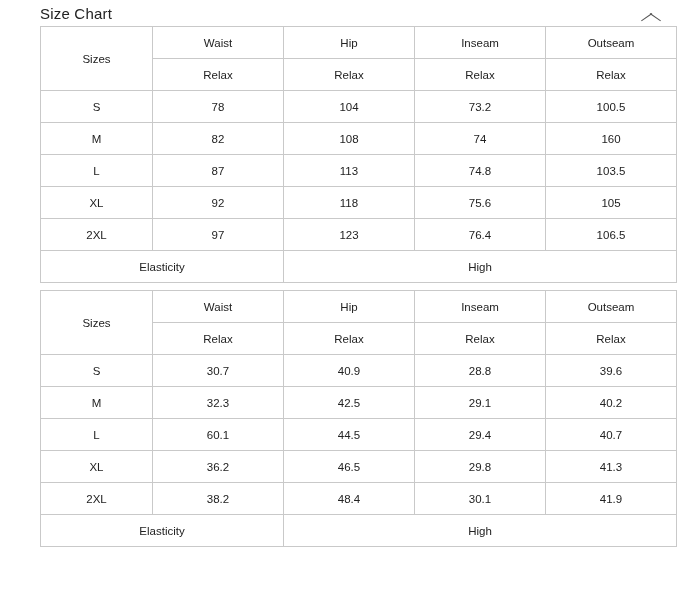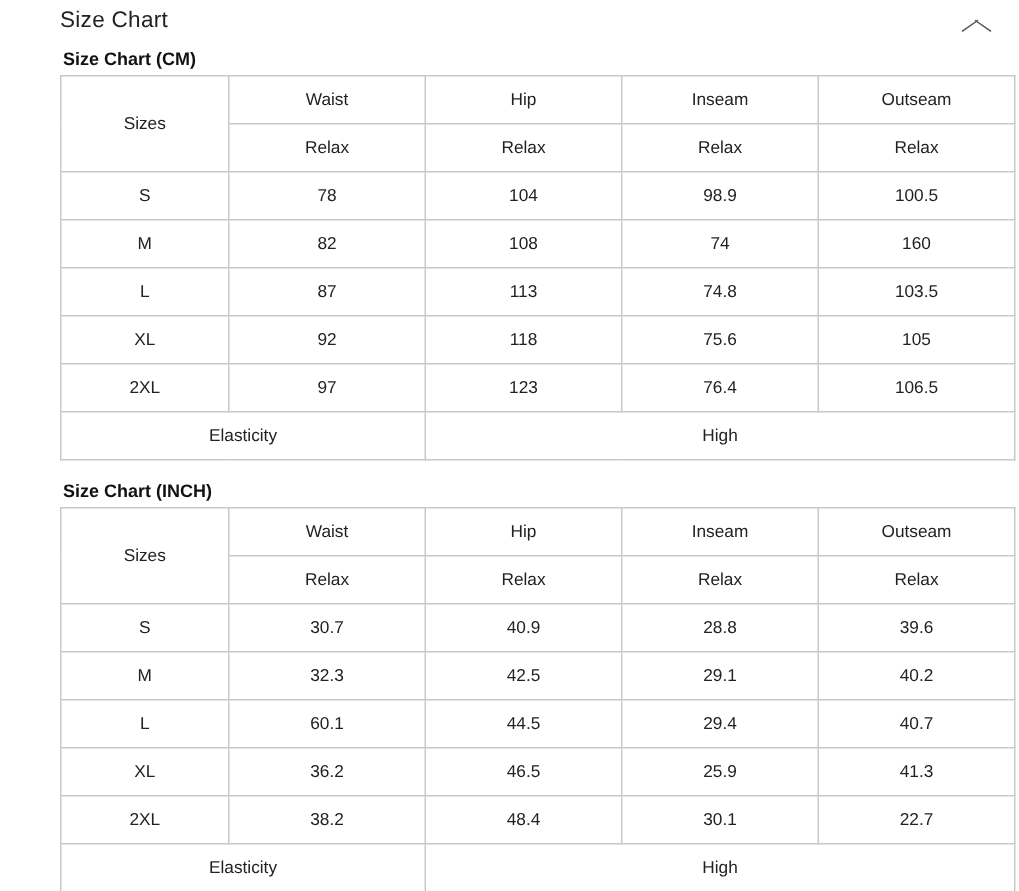--- a/index.html
+++ b/index.html
@@ -93,41 +93,40 @@
 <body>
 
 <div class="page">
 
   <div class="header">
     <span class="header-title">Size Chart</span>
     <span class="chevron-up"></span>
   </div>
 
   <div class="section">
-    <div class="section-title">Size Chart (CM)</div>
     <table class="size-table">
       <tbody>
         <tr>
           <td class="sizes-cell" rowspan="2">Sizes</td>
           <td class="measure-cell">Waist</td>
           <td class="measure-cell">Hip</td>
           <td class="measure-cell">Inseam</td>
           <td class="measure-cell">Outseam</td>
         </tr>
         <tr>
           <td class="measure-cell">Relax</td>
           <td class="measure-cell">Relax</td>
           <td class="measure-cell">Relax</td>
           <td class="measure-cell">Relax</td>
         </tr>
         <tr>
           <td class="sizes-cell">S</td>
           <td class="measure-cell">78</td>
           <td class="measure-cell">104</td>
-          <td class="measure-cell">98.9</td>
+          <td class="measure-cell">73.2</td>
           <td class="measure-cell">100.5</td>
         </tr>
         <tr>
           <td class="sizes-cell">M</td>
           <td class="measure-cell">82</td>
           <td class="measure-cell">108</td>
           <td class="measure-cell">74</td>
           <td class="measure-cell">160</td>
         </tr>
         <tr>
@@ -155,21 +154,20 @@
           <td colspan="2">Elasticity</td>
           <td colspan="3">High</td>
         </tr>
       </tbody>
     </table>
   </div>
 
   <div class="spacer-lg"></div>
 
   <div class="section">
-    <div class="section-title">Size Chart (INCH)</div>
     <table class="size-table">
       <tbody>
         <tr>
           <td class="sizes-cell" rowspan="2">Sizes</td>
           <td class="measure-cell">Waist</td>
           <td class="measure-cell">Hip</td>
           <td class="measure-cell">Inseam</td>
           <td class="measure-cell">Outseam</td>
         </tr>
         <tr>
@@ -196,29 +194,29 @@
           <td class="sizes-cell">L</td>
           <td class="measure-cell">60.1</td>
           <td class="measure-cell">44.5</td>
           <td class="measure-cell">29.4</td>
           <td class="measure-cell">40.7</td>
         </tr>
         <tr>
           <td class="sizes-cell">XL</td>
           <td class="measure-cell">36.2</td>
           <td class="measure-cell">46.5</td>
-          <td class="measure-cell">25.9</td>
+          <td class="measure-cell">29.8</td>
           <td class="measure-cell">41.3</td>
         </tr>
         <tr>
           <td class="sizes-cell">2XL</td>
           <td class="measure-cell">38.2</td>
           <td class="measure-cell">48.4</td>
           <td class="measure-cell">30.1</td>
-          <td class="measure-cell">22.7</td>
+          <td class="measure-cell">41.9</td>
         </tr>
         <tr>
           <td colspan="2">Elasticity</td>
           <td colspan="3">High</td>
         </tr>
       </tbody>
     </table>
   </div>
 
 </div>

